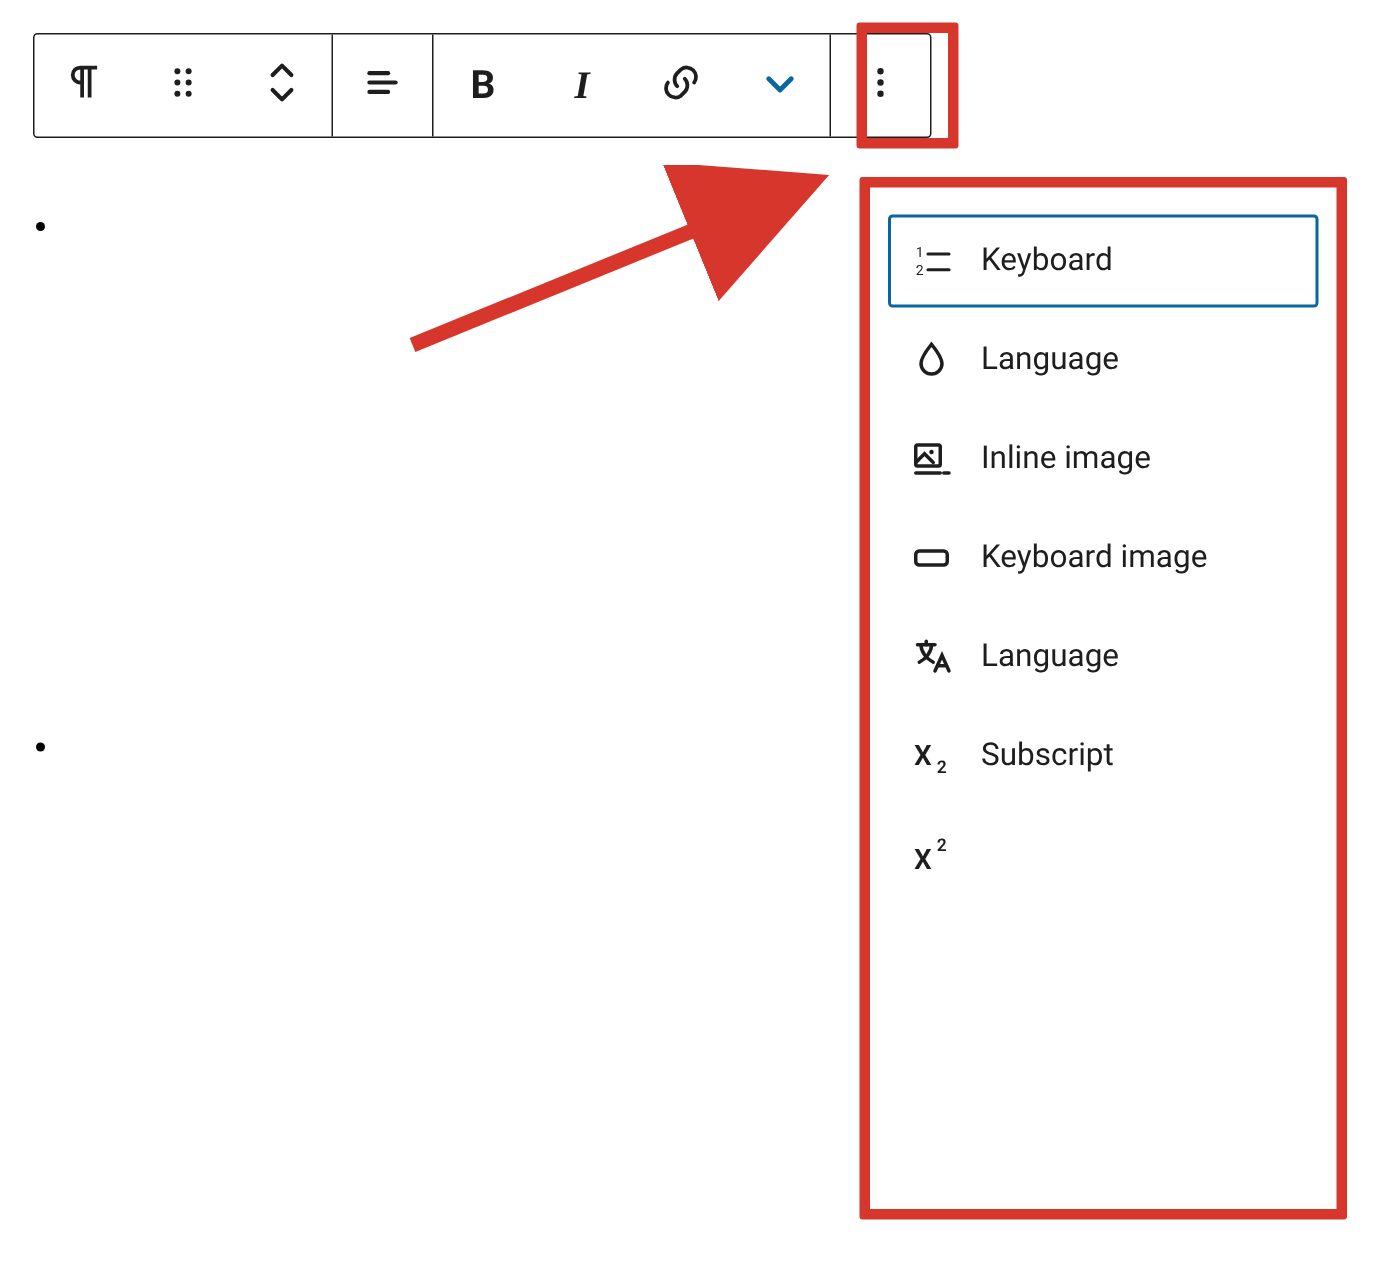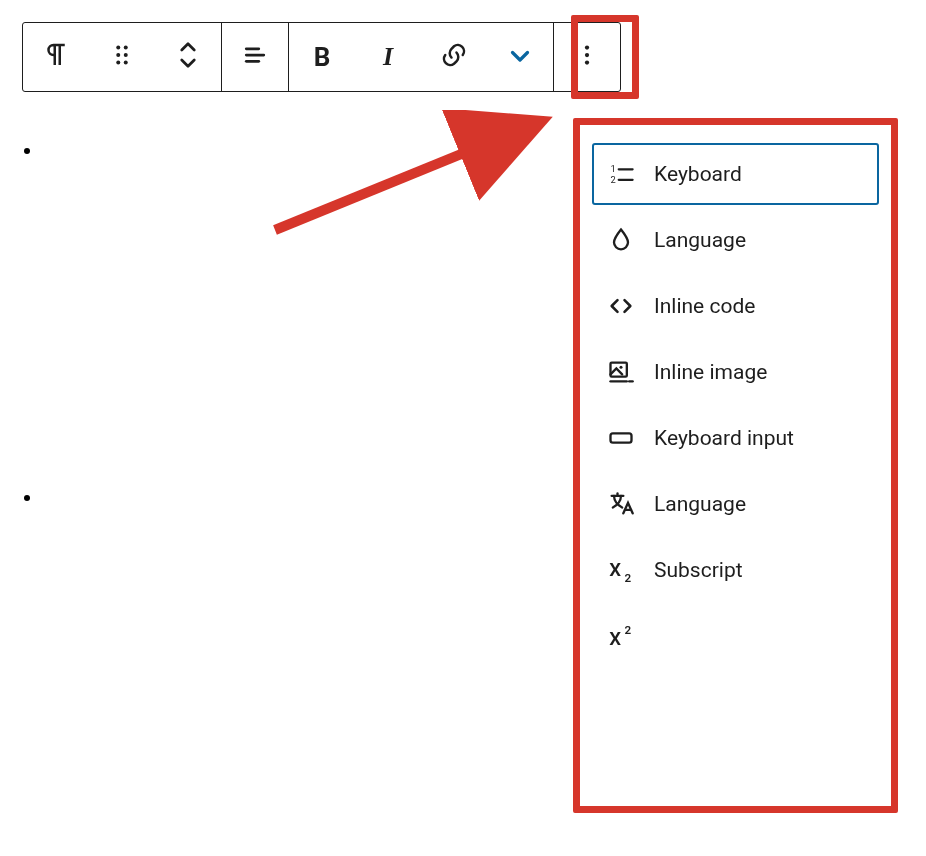--- a/index.html
+++ b/index.html
@@ -239,50 +239,41 @@
 
   <div class="menu-item">
     <span class="mi-icon">
       <svg viewBox="0 0 24 24" fill="none" stroke="currentColor" stroke-width="2">
         <path d="M12 3c4 5 6 8 6 11a6 6 0 1 1-12 0c0-3 2-6 6-11z"></path>
       </svg>
     </span>
     <span class="mi-label">Language</span>
   </div>
 
-  <div class="menu-item">
-    <span class="mi-icon">
-      <svg viewBox="0 0 24 24" fill="none" stroke="currentColor" stroke-width="2.2" stroke-linecap="round" stroke-linejoin="round">
-        <polyline points="9 7 4 12 9 17"></polyline>
-        <polyline points="15 7 20 12 15 17"></polyline>
-      </svg>
-    </span>
-    <span class="mi-label">Inline code</span>
-  </div>
 
   <div class="menu-item">
     <span class="mi-icon">
       <svg viewBox="0 0 24 24" fill="none" stroke="currentColor" stroke-width="2" stroke-linecap="round">
         <rect x="3" y="4" width="14" height="12" rx="1"></rect>
         <polyline points="3 14 8 9 13 14"></polyline>
         <circle cx="12" cy="8" r="1.3" fill="currentColor" stroke="none"></circle>
         <line x1="3" y1="20" x2="17" y2="20"></line>
         <line x1="19" y1="20" x2="22" y2="20"></line>
       </svg>
     </span>
     <span class="mi-label">Inline image</span>
   </div>
 
   <div class="menu-item">
     <span class="mi-icon">
       <svg viewBox="0 0 24 24" fill="none" stroke="currentColor" stroke-width="2">
         <rect x="3" y="8" width="18" height="8" rx="2"></rect>
       </svg>
     </span>
-    <span class="mi-label">Keyboard input</span>
+    <span class="mi-label">Keyboard image</span>
   </div>
 
   <div class="menu-item">
     <span class="mi-icon">
       <svg viewBox="0 0 24 24" fill="none" stroke="currentColor" stroke-width="2" stroke-linecap="round">
         <line x1="4" y1="5" x2="14" y2="5"></line>
         <line x1="9" y1="3" x2="9" y2="5"></line>
         <path d="M6 5c0 4 3 8 7 10"></path>
         <path d="M12 5c0 4-3 8-7 10"></path>
         <path d="M14 20l4-9 4 9"></path>

